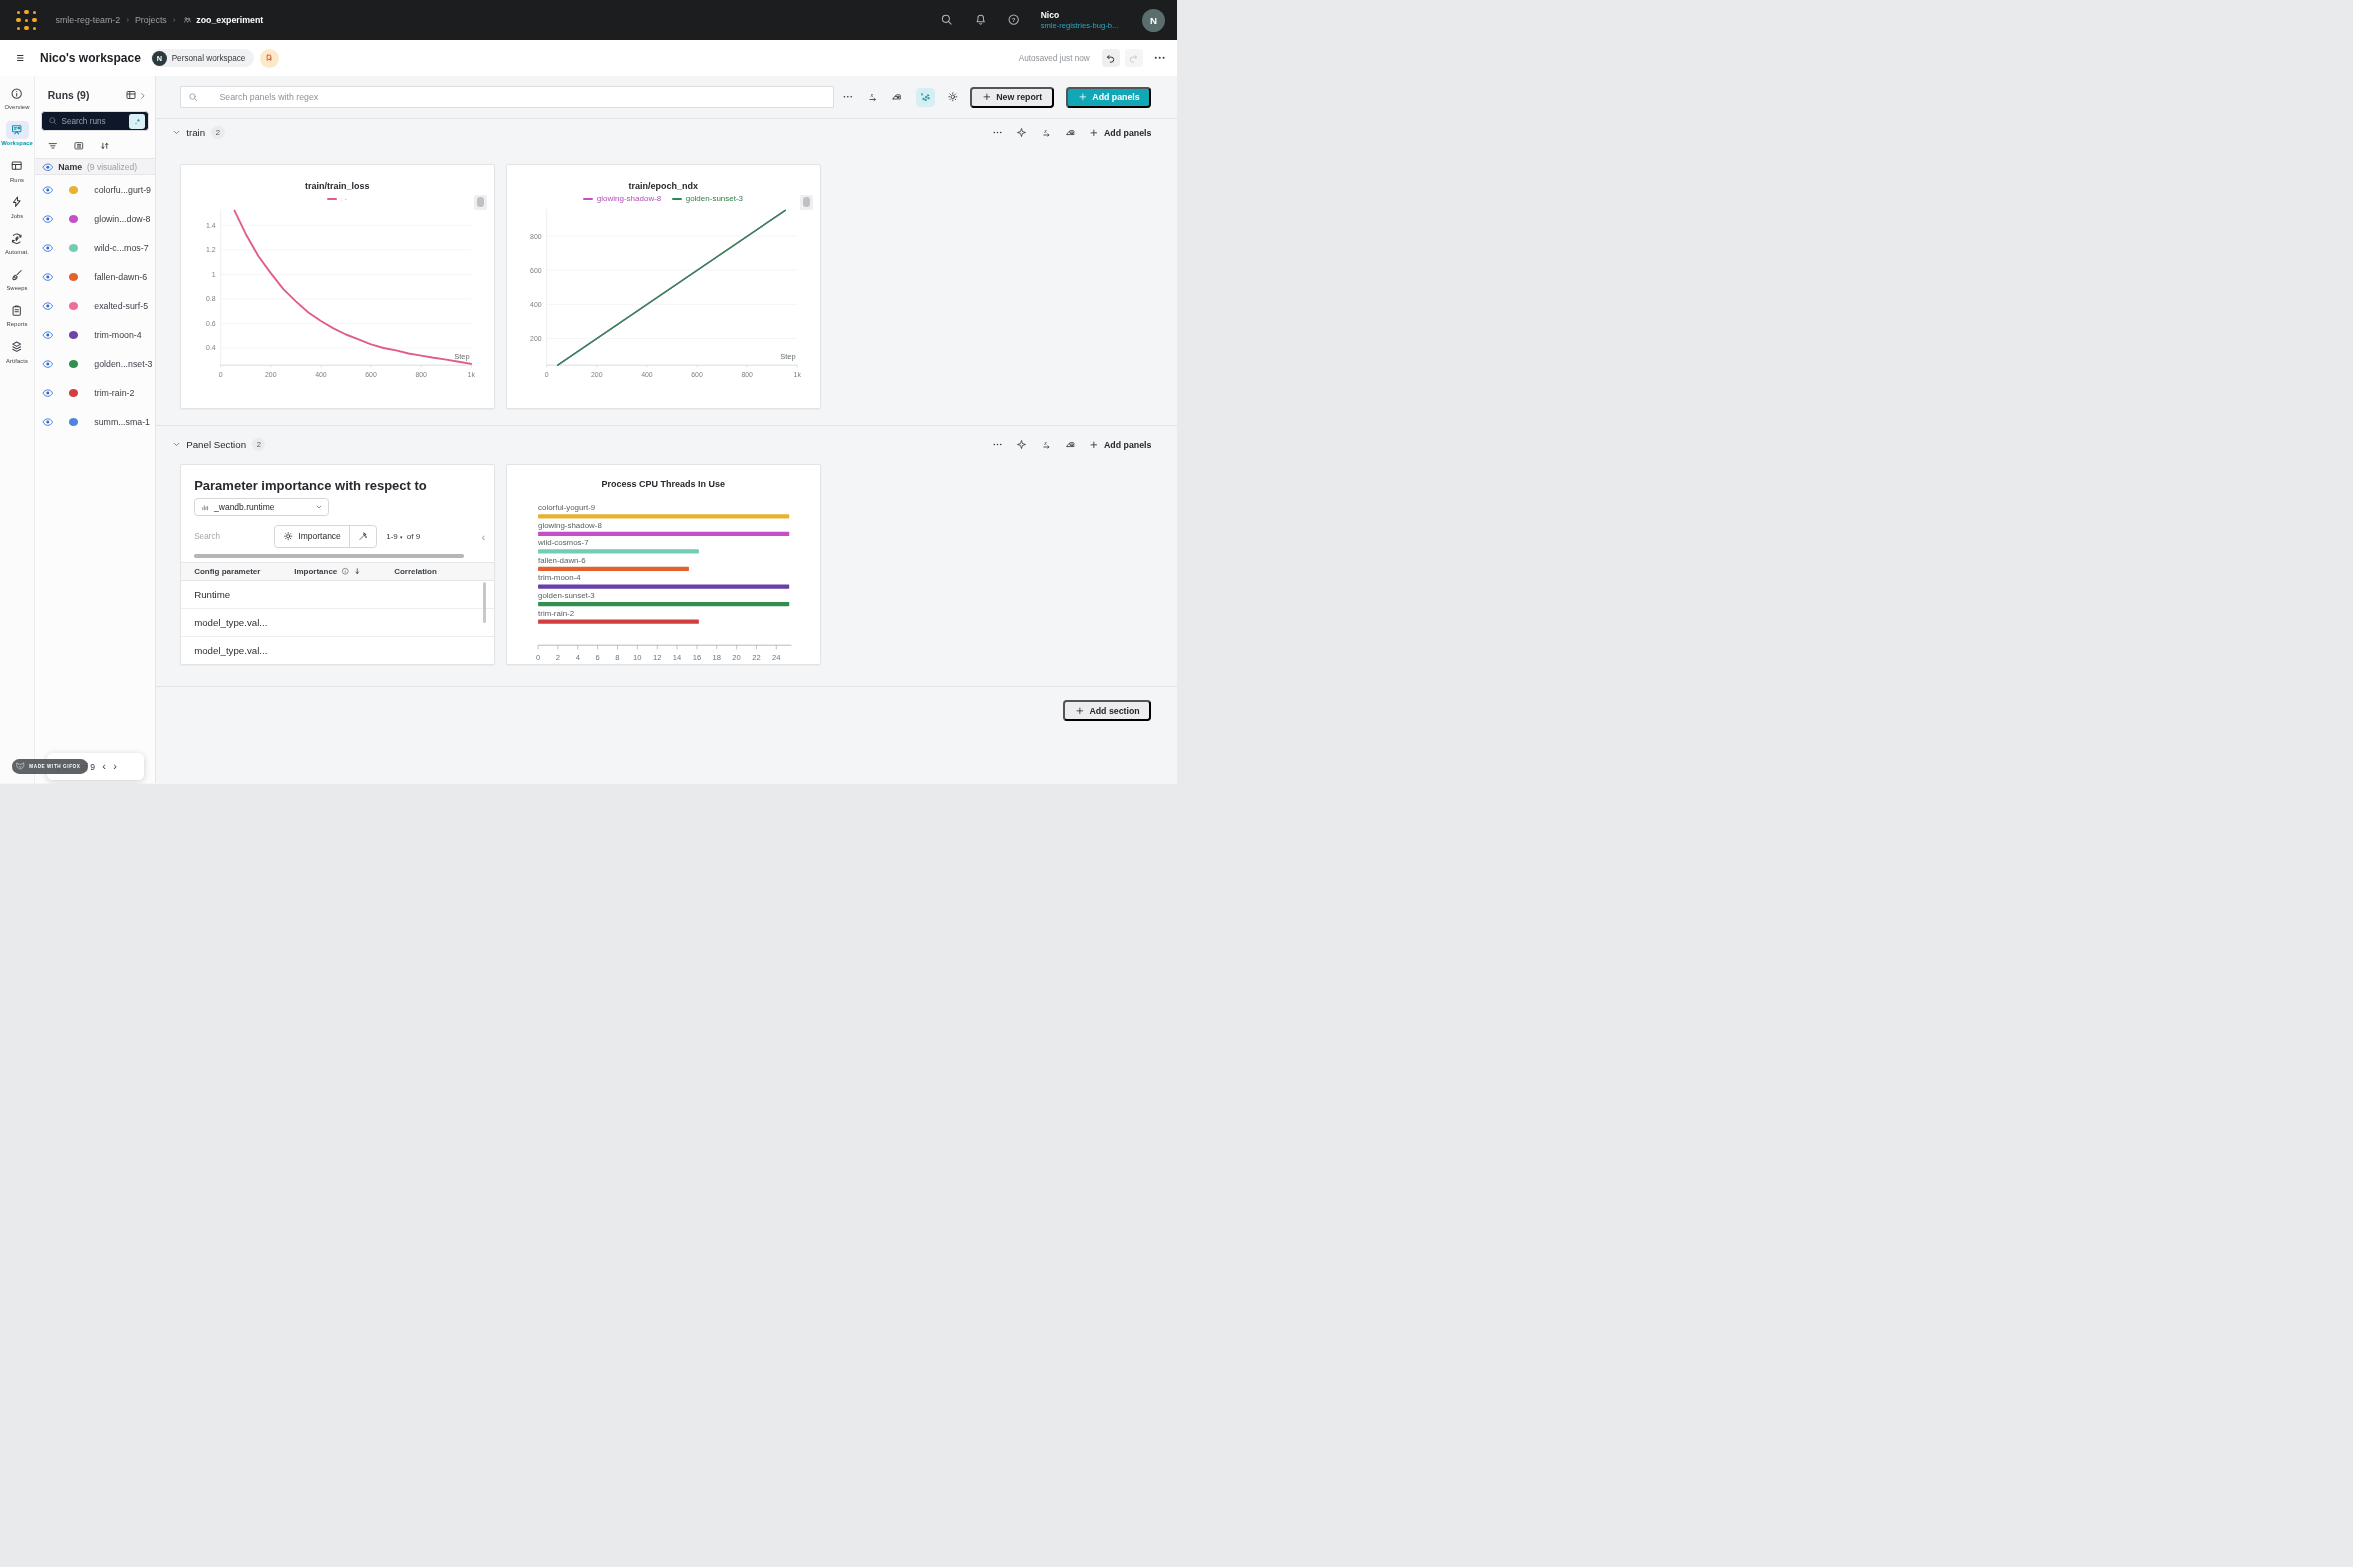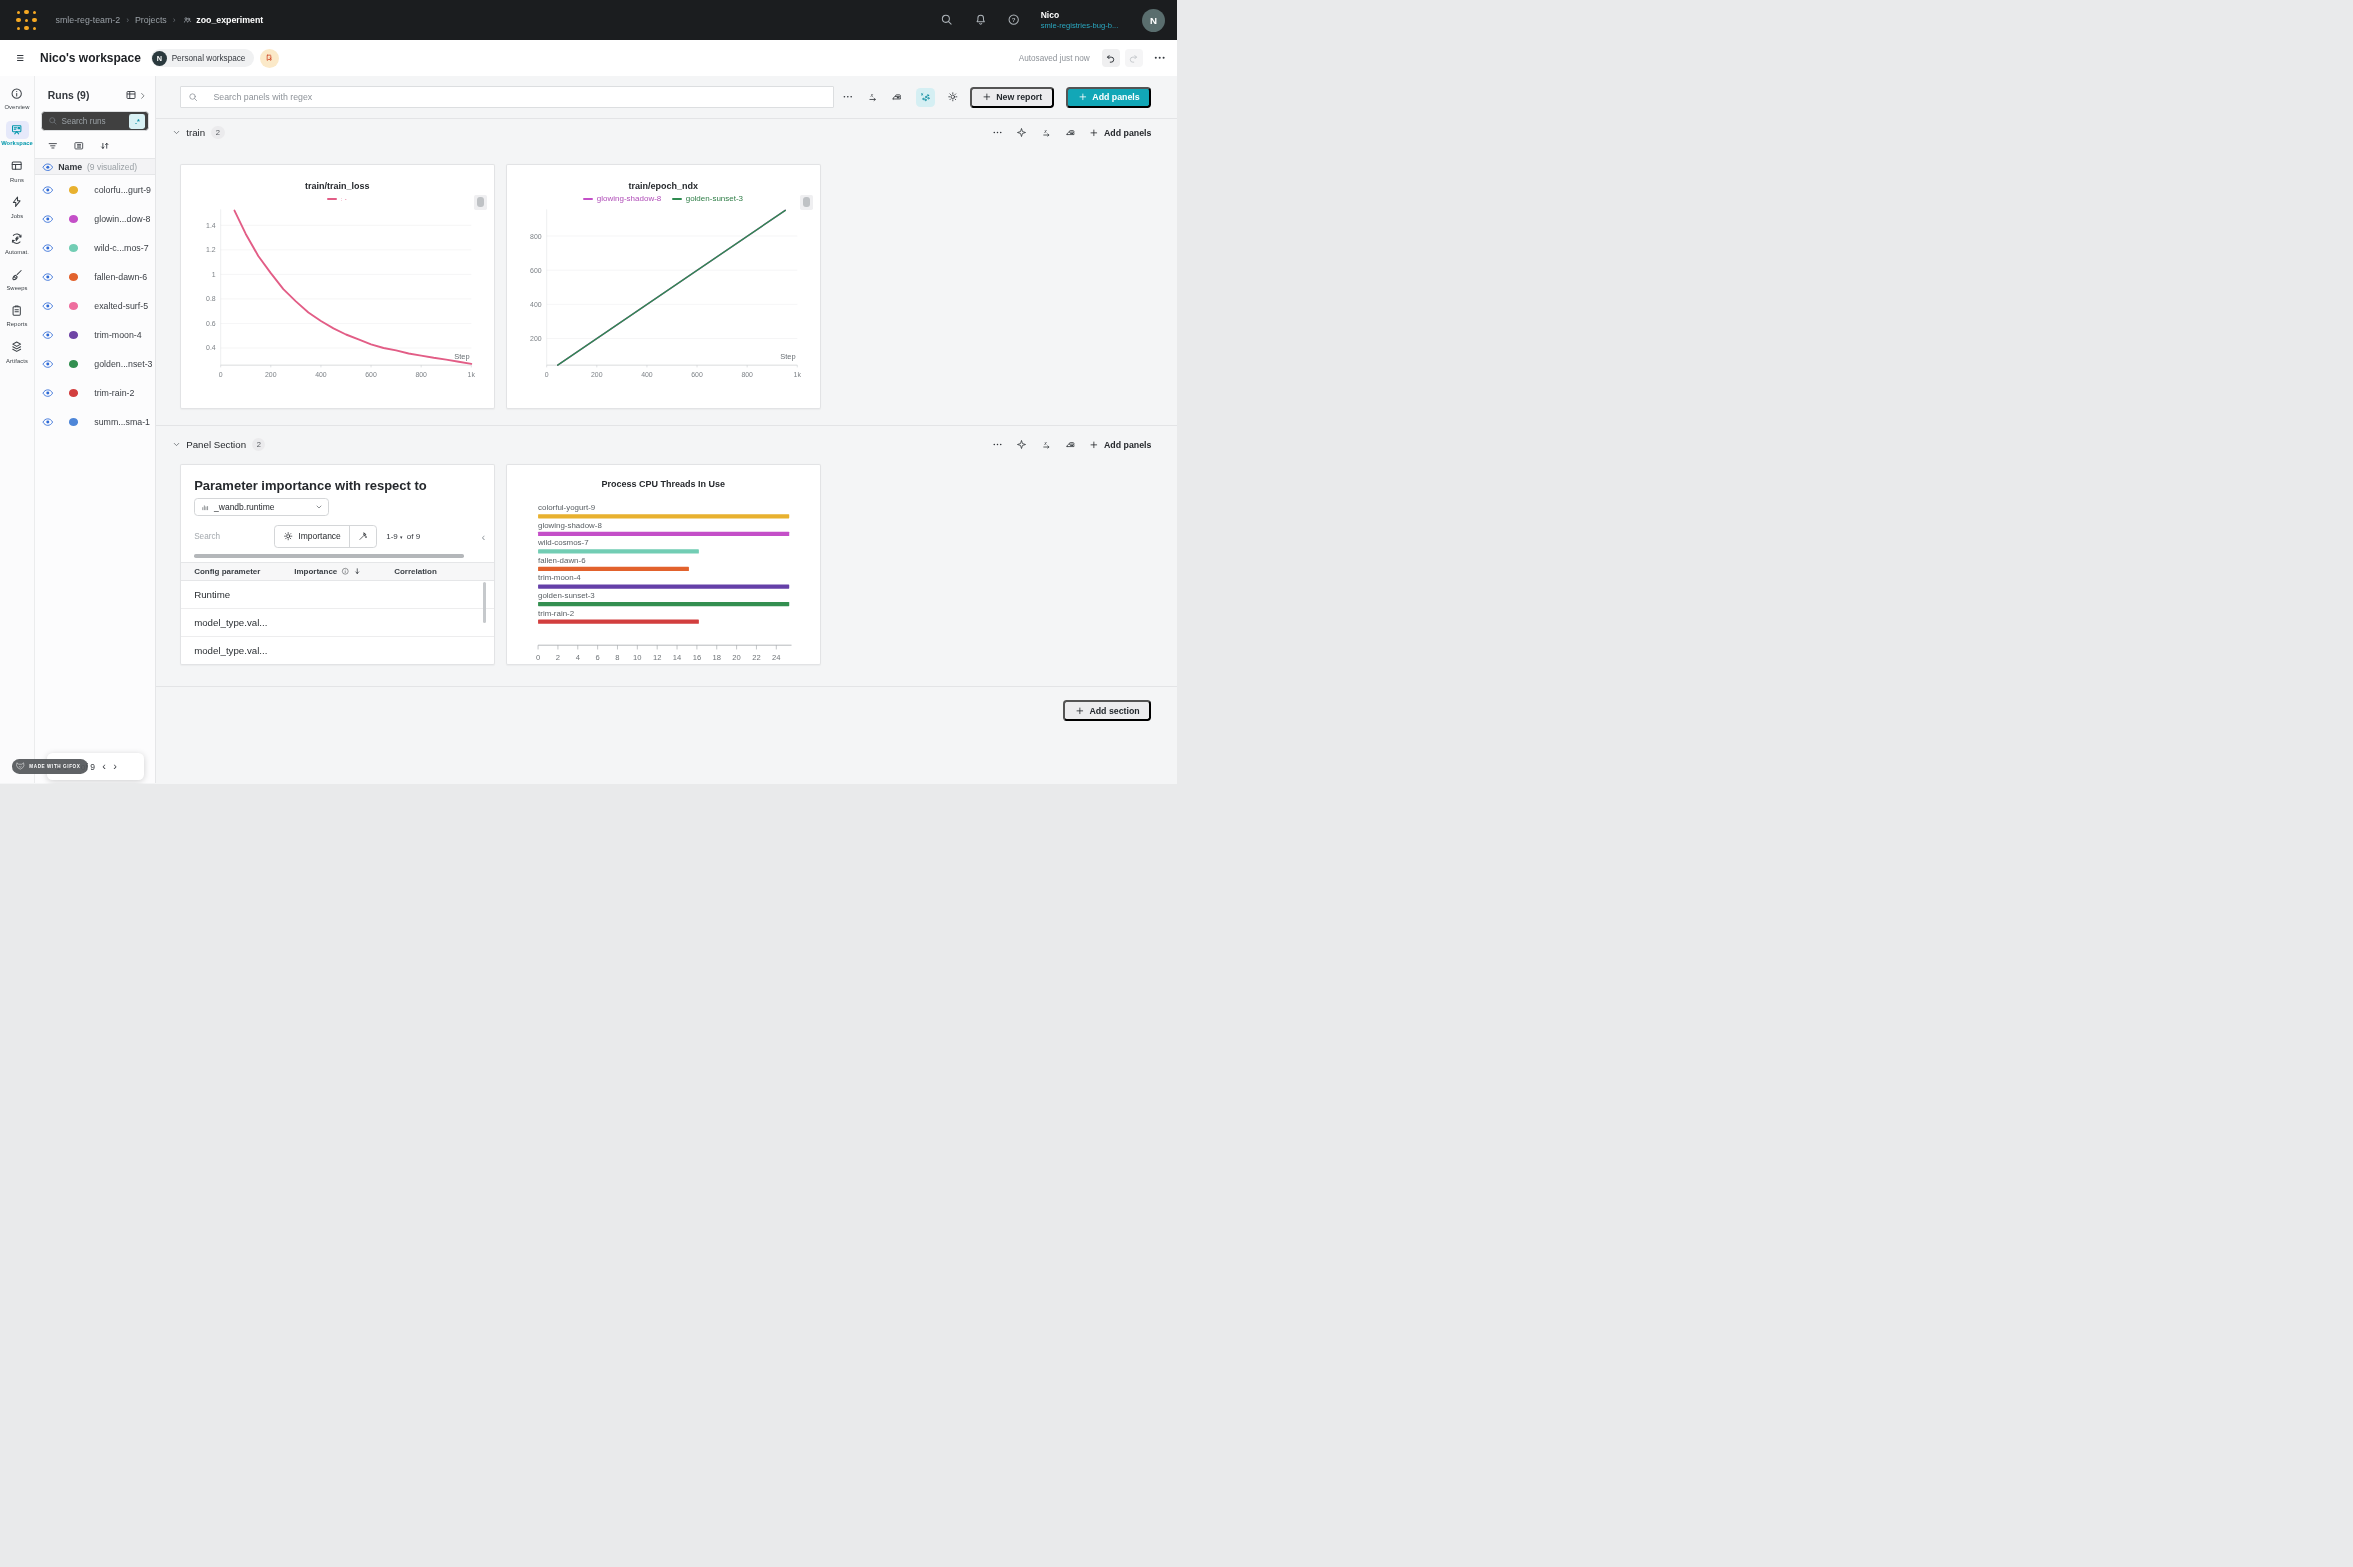--- a/index.html
+++ b/index.html
@@ -43,37 +43,37 @@
   .rail-icon svg { width:13.4px; height:13.4px; }
   .rail-label { font-size:5.8px; color:#3b4046; margin-top:1.8px; letter-spacing:0.1px; }
   .rail-item.active .rail-icon { background:#e6e9fa; color:#0097ab; }
   .rail-item.active .rail-label { color:#0097ab; font-weight:700; }
 
   
   .runs-side { width:128px; background:#fcfcfd; border-right:0.6px solid #e5e6e8; position:relative; }
   .runs-head { display:flex; align-items:center; padding:13.4px 7.3px 0 12.8px; }
   .runs-title { font-size:10.4px; font-weight:700; color:#33373d; }
   .runs-head-icons { margin-left:auto; display:flex; align-items:center; gap:1.2px; color:#33373d; }
-  .runs-search { margin:9.7px 6px 0 6px; height:20px; border:0.6px solid #dcdee0; border-radius:3.7px; background:#404040; display:flex; align-items:center; padding:0 2.4px 0 5.5px; }
+  .runs-search { margin:9.7px 6px 0 6px; height:20px; border:0.6px solid #dcdee0; border-radius:3.7px; background:#0f172a; display:flex; align-items:center; padding:0 2.4px 0 5.5px; }
   .runs-search .ph { font-size:8.2px; color:#9aa0a5; margin-left:4.3px; flex:1; }
   .regex-chip { width:16px; height:15px; background:#d9f1f4; border-radius:2.4px; color:#0a8ba0; font-size:7.3px; font-weight:700; display:flex; align-items:center; justify-content:center; }
   .runs-filters { display:flex; align-items:center; gap:14.6px; padding:8.5px 0 7.3px 12px; color:#3b4046; }
   .runs-filters svg { width:11.6px; height:11.6px; }
   .name-header { height:17px; background:#f3f3f5; border-top:0.6px solid #e5e6e8; border-bottom:0.6px solid #e5e6e8; display:flex; align-items:center; padding-left:6.7px; gap:4.9px; white-space:nowrap; overflow:hidden; }
   .name-header .nm { font-size:8.8px; font-weight:700; color:#33373d; }
   .name-header .meta { font-size:8.5px; color:#9aa0a5; }
   .run-row { height:29px; display:flex; align-items:center; padding-left:6.7px; gap:16px; cursor:pointer; }
   .eye { width:11.6px; height:8.5px; flex:none; }
   .run-dot { width:9px; height:7.6px; border-radius:50%; flex:none; }
   .run-name { font-size:8.8px; color:#3a3e44; white-space:nowrap; overflow:hidden; }
 
   
   .main { flex:1; position:relative; background:#f4f5f6; }
   .toolbar { height:43px; display:flex; align-items:center; padding:0 25.6px 0 24px; border-bottom:0.6px solid #e3e4e6; gap:11px; }
-  .panel-search { flex:none; width:654px; height:22px; background:#fff; border:0.6px solid #dcdee0; border-radius:1px; display:flex; align-items:center; padding-left:7.3px; gap:15px; color:#8d9298; }
+  .panel-search { flex:none; width:654px; height:22px; background:#fff; border:0.6px solid #dcdee0; border-radius:1px; display:flex; align-items:center; padding-left:7.3px; gap:21px; color:#8d9298; }
   .panel-search .ph { font-size:8.8px; color:#8d9298; }
   .tb-icons { display:flex; align-items:center; gap:12.8px; color:#2f3338; margin-left:-2.4px; }
   .tb-icons svg { width:11.6px; height:11.6px; }
   .scatter-btn { width:19px; height:19px; border-radius:4.3px; background:#d5eff3; display:flex; align-items:center; justify-content:center; color:#0c8ca0; }
   .btn { height:21px; border-radius:3.7px; display:flex; align-items:center; gap:4.9px; font-size:8.8px; font-weight:600; padding:0 9.7px; cursor:pointer; white-space:nowrap; }
   .btn svg { width:9.7px; height:9.7px; }
   .btn-gray { background:#ececee; color:#24292e; }
   .btn-teal { background:#12a7b7; color:#fff; margin-left:1.2px; }
 
   .sec-head { height:27px; display:flex; align-items:center; padding:0 25.6px 0 16px; }

